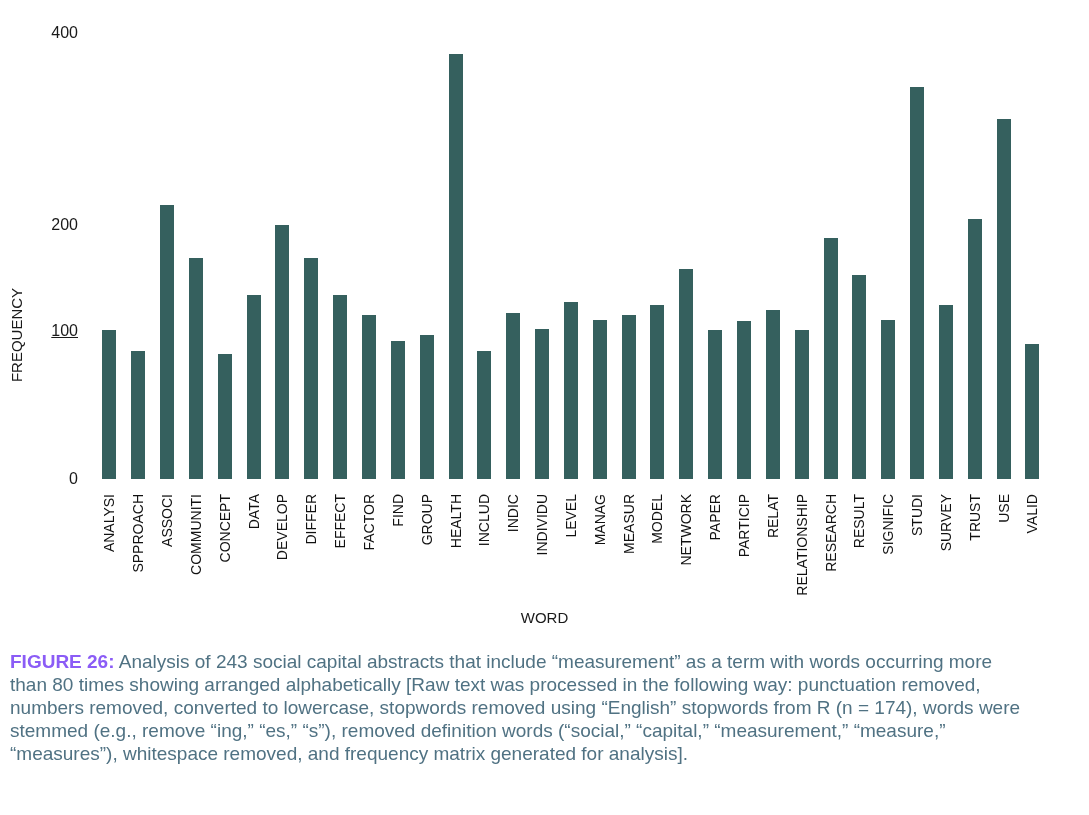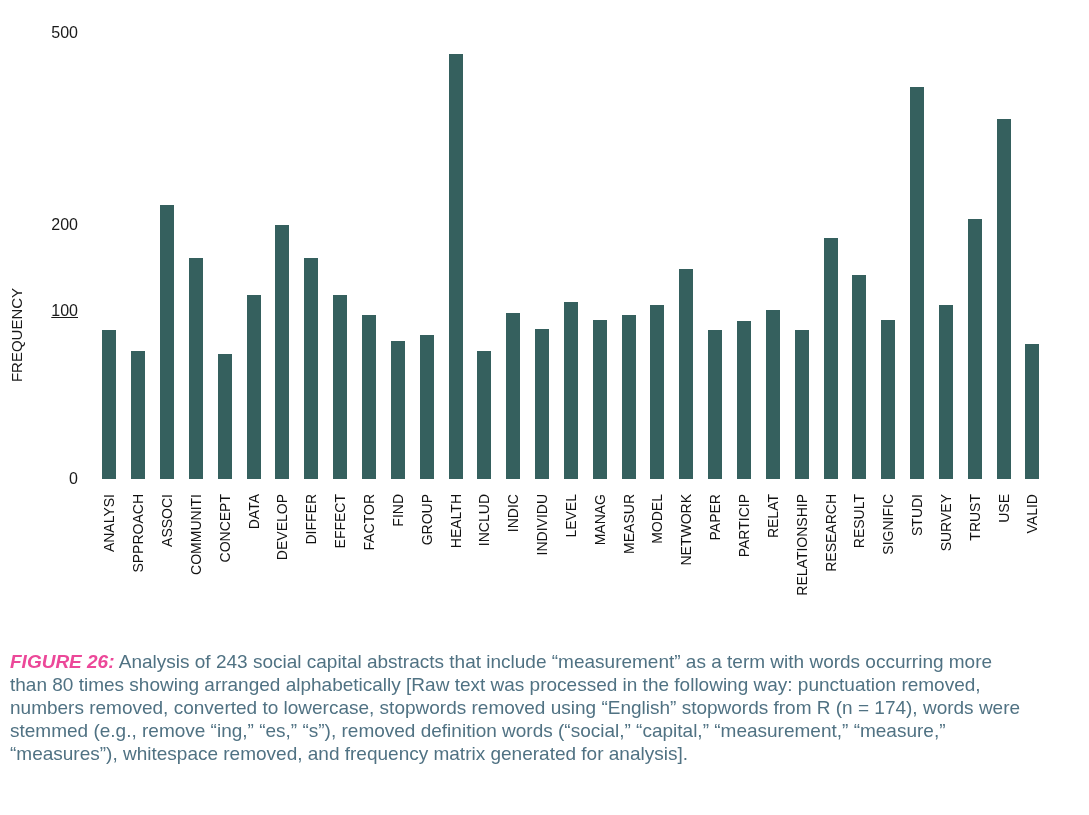--- a/index.html
+++ b/index.html
@@ -87,23 +87,23 @@
 </style>
 </head>
 <body>
 
 <div class="page">
 
   <div class="chart">
     <div class="y-axis-title">FREQUENCY</div>
     <div>
         <div class="ytick" style="top: 479px;">0</div>
-        <div class="ytick" style="top: 311px; text-decoration: underline;">100</div>
+        <div class="ytick" style="top: 331px; text-decoration: underline;">100</div>
         <div class="ytick" style="top: 181.6px; margin-top: 43px;">200</div>
-        <div class="ytick" style="top: 32.9px;">500</div>
+        <div class="ytick" style="top: 32.9px;">400</div>
       </div>
     <div class="plot">
         <div class="col">
           <div class="bar-zone">
             <div class="bar" style="height: 33.3333%; background: rgb(53, 96, 94);"></div>
           </div>
           <div class="label-zone">
             <span class="xlabel">ANALYSI</span>
           </div>
         </div>
@@ -357,20 +357,21 @@
         </div>
         <div class="col">
           <div class="bar-zone">
             <div class="bar" style="height: 30.3333%; background: rgb(53, 96, 94);"></div>
           </div>
           <div class="label-zone">
             <span class="xlabel">VALID</span>
           </div>
         </div>
       </div>
+    <div class="x-axis-title">WORD</div>
   </div>
 
   <p class="caption" style="color: rgb(80, 114, 131);">
-    <span class="fig-label" style="color: #ec4899; font-style: italic;">FIGURE 26:</span>
+    <span class="fig-label" style="color: #8b5cf6;">FIGURE 26:</span>
     <span>Analysis of 243 social capital abstracts that include “measurement” as a term with words occurring more than 80 times showing arranged alphabetically [Raw text was processed in the following way: punctuation removed, numbers removed, converted to lowercase, stopwords removed using “English” stopwords from R (n = 174), words were stemmed (e.g., remove “ing,” “es,” “s”), removed definition words (“social,” “capital,” “measurement,” “measure,” “measures”), whitespace removed, and frequency matrix generated for analysis].</span>
   </p>
 
 </div>
 
 </body></html>

